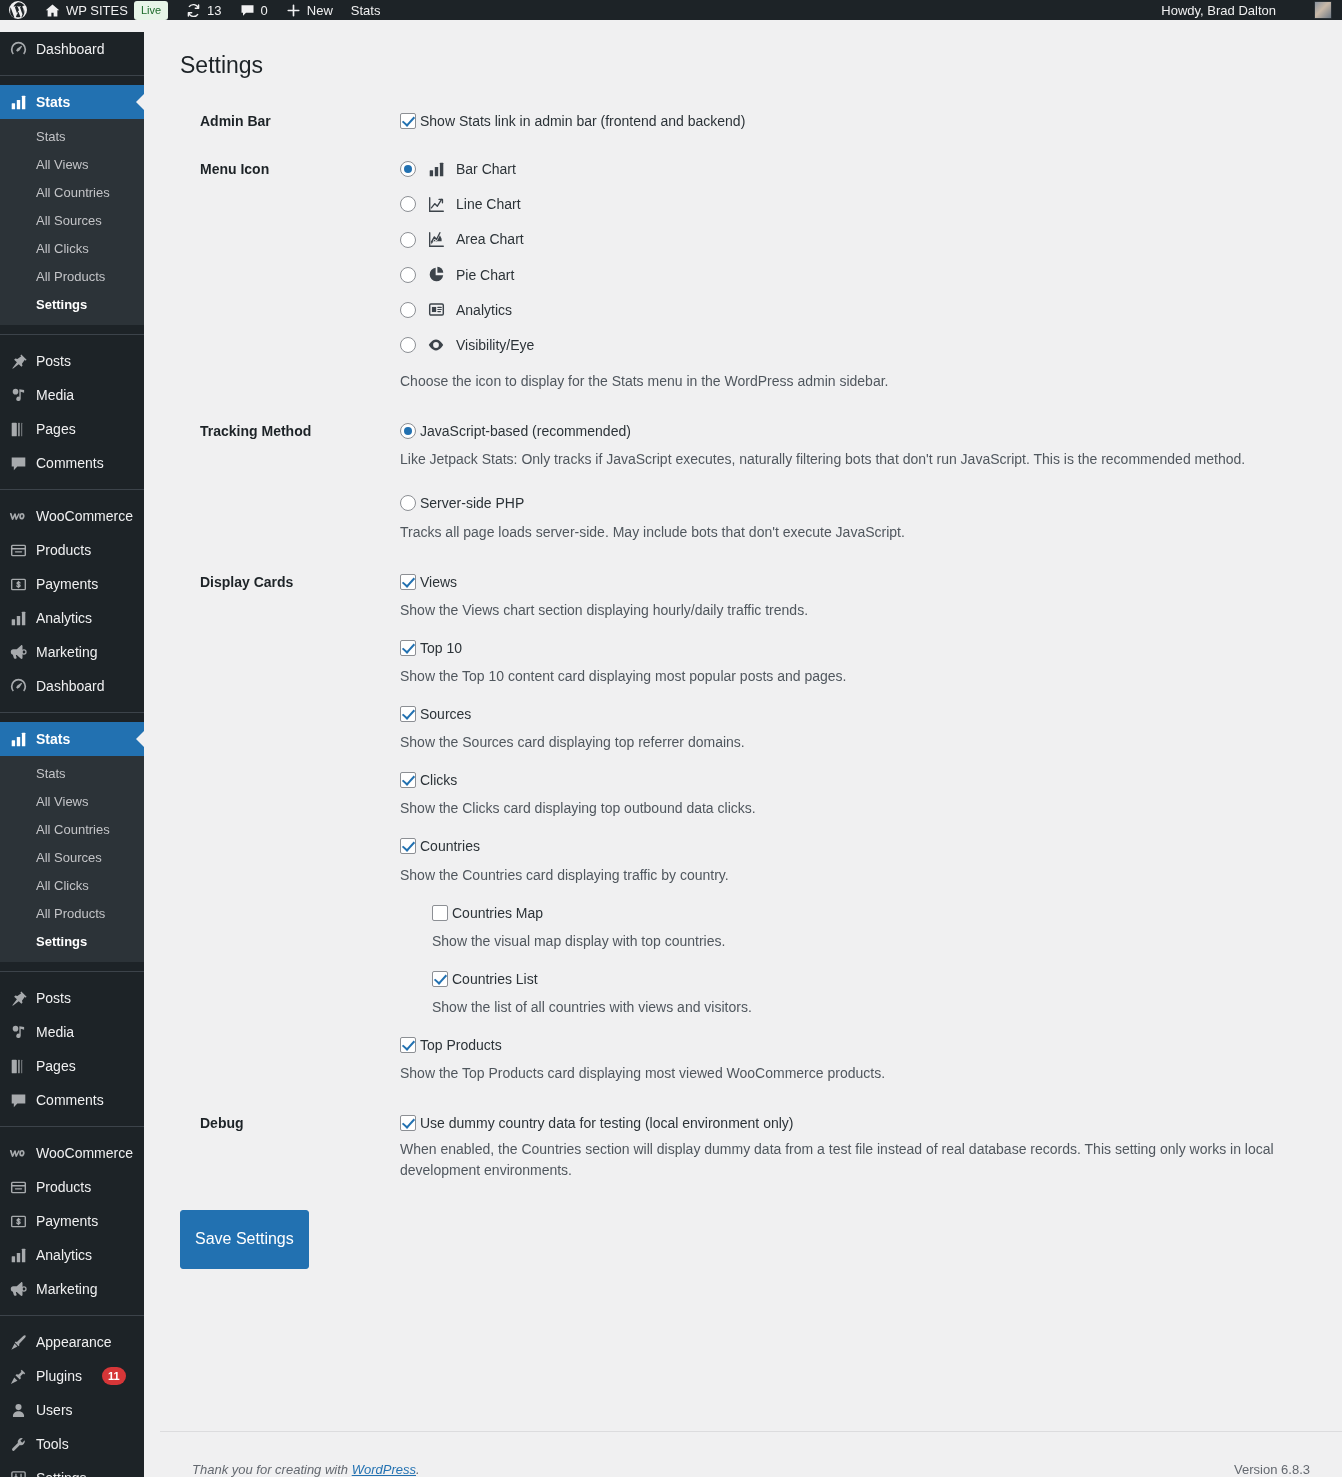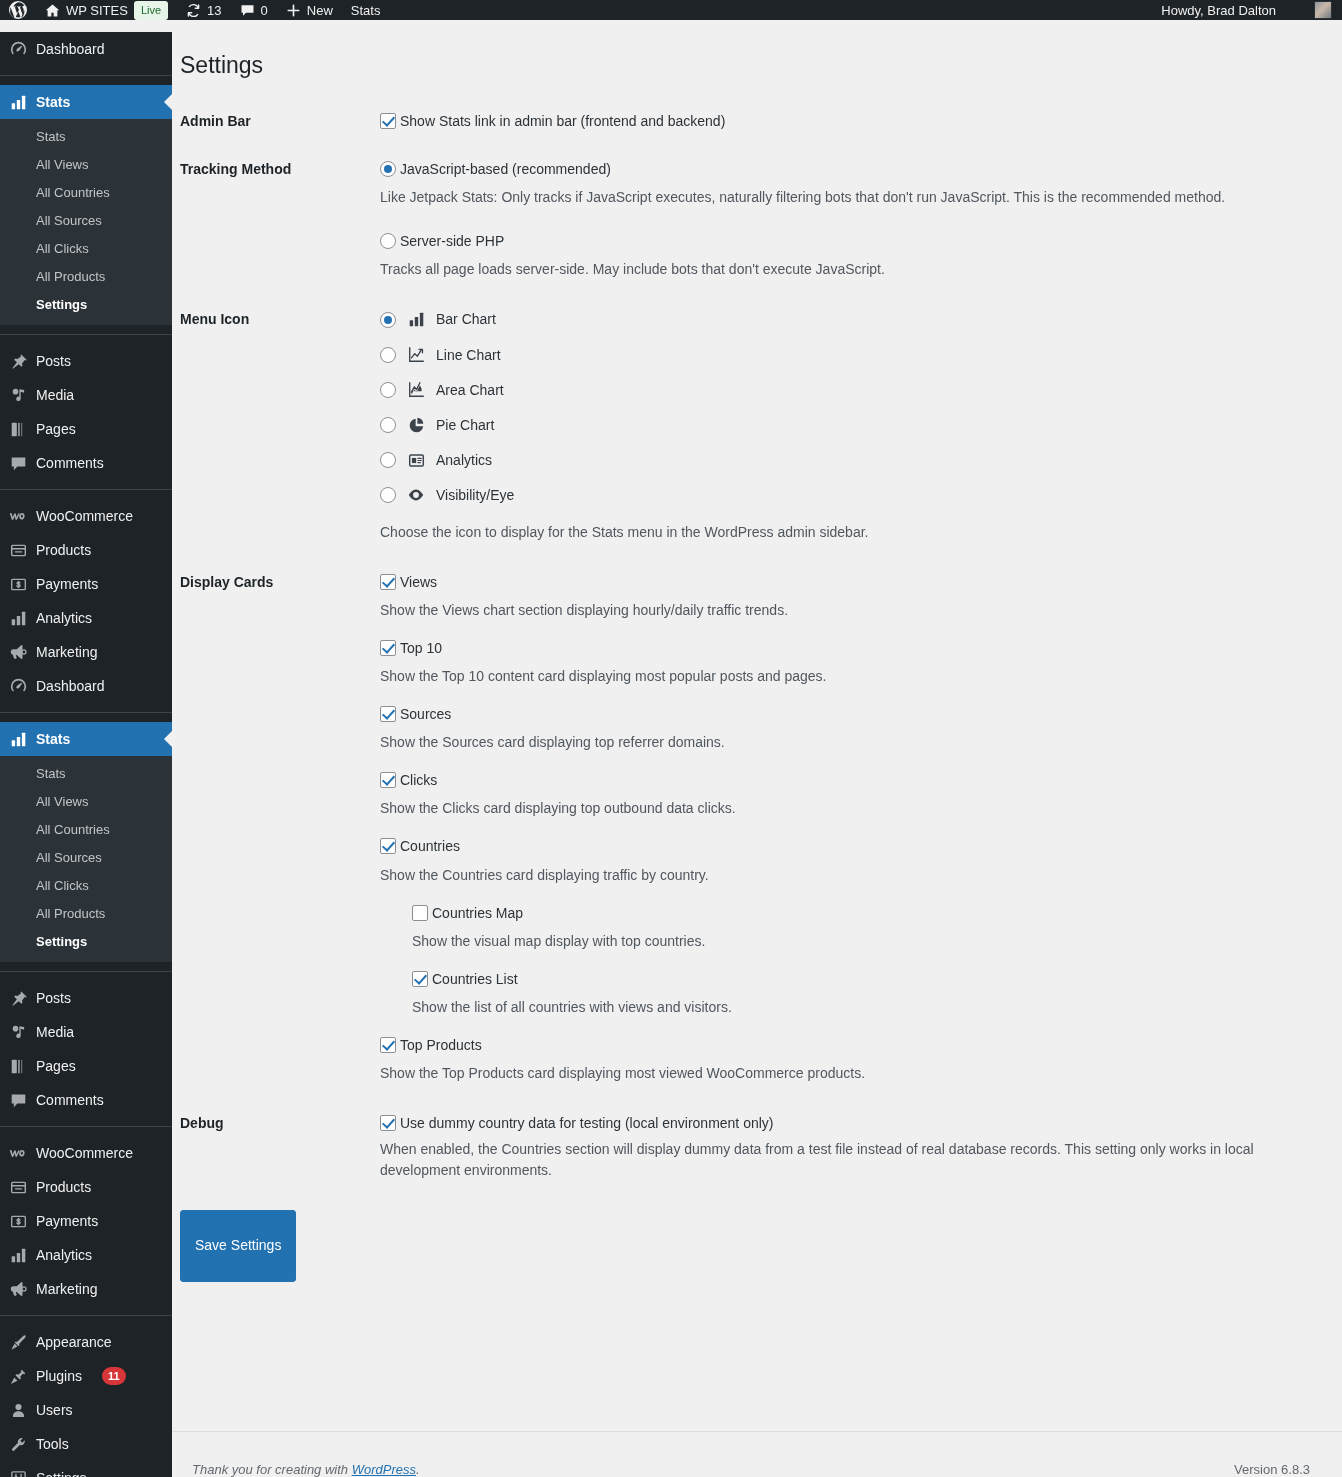--- a/index.html
+++ b/index.html
@@ -38,21 +38,21 @@
   .ab-right { margin-left: auto; display: flex; align-items: center; padding-right: 10px; gap: 30px; }
   .ab-avatar {
     width: 18px; height: 18px; margin-left: 8px;
     background: linear-gradient(135deg,#8a94a0 0%,#c9b9a8 45%,#6f7a86 100%);
     border: 1px solid #2c3338; border-radius: 1px;
   }
 
   
   #adminmenu {
     position: absolute; top: 32px; left: 0;
-    width: 172px; height: 1445px;
+    width: 144px; height: 1445px;
     background: #1d2327;
     overflow: hidden;
     z-index: 40;
   }
   .menu-top {
     display: flex; align-items: center;
     height: 34px; padding-left: 0;
     color: #f0f0f1; font-size: 14px; font-weight: 400;
     position: relative;
   }
@@ -92,21 +92,21 @@
     width: 1182px; height: 1445px;
     background: #f0f0f1;
     padding: 10px 20px 0 20px;
     overflow: hidden;
   }
   h1#page-title {
     font-size: 23px; font-weight: 400; color: #1d2327;
     line-height: 1.3; padding: 9px 0 4px 0; margin-bottom: 12px;
   }
 
-  table.form-table { width: 100%; border-collapse: collapse; }
+  table.form-table { width: 100%; border-collapse: collapse; margin-left: 20px; }
   table.form-table > tbody > tr > th {
     width: 200px; text-align: left; vertical-align: top;
     font-weight: 600; font-size: 14px; color: #1d2327;
     padding: 15px 10px 15px 0; line-height: 1.3;
   }
   table.form-table > tbody > tr > td {
     vertical-align: top; padding: 15px 10px 15px 0; line-height: 1.3;
   }
 
   .opt-row { display: flex; align-items: center; gap: 4px; }
@@ -159,21 +159,21 @@
     display: flex; align-items: center; padding: 0 12px;
     font-size: 13px; color: #2c3338; background: #fff;
   }
 
   .indent { margin-left: 32px; }
 
   .btn-primary {
     display: inline-flex; align-items: center; justify-content: center;
     background: #2271b1; color: #fff;
     border: 1px solid #2271b1; border-radius: 3px;
-    padding: 25px 14px; font-size: 14px; line-height: 1.4;
+    padding: 17px 14px; font-size: 16px; line-height: 1.4;
     cursor: pointer;
   }
 
   #wpfooter {
     position: absolute; left: 160px; bottom: 0;
     width: 1182px; height: 46px;
     padding: 0 32px;
     display: flex; align-items: flex-end;
     border-top: 1px solid #dcdcde;
     font-size: 13px; color: #646970; font-style: italic;
@@ -513,37 +513,20 @@
   <table class="form-table">
     <tbody>
 
       <tr>
         <th>Admin Bar</th>
         <td>
           <label class="opt-row">
             <span class="cb on"></span>
             <span class="opt-label">Show Stats link in admin bar (frontend and backend)</span>
           </label>
-        </td>
-      </tr>
-
-      <tr>
-        <th>Tracking Method</th>
-        <td>
-          <label class="opt-row">
-            <span class="rb on"></span>
-            <span class="opt-label">JavaScript-based (recommended)</span>
-          </label>
-          <p class="desc">Like Jetpack Stats: Only tracks if JavaScript executes, naturally filtering bots that don't run JavaScript. This is the recommended method.</p>
-          <div class="gap"></div>
-          <label class="opt-row">
-            <span class="rb"></span>
-            <span class="opt-label">Server-side PHP</span>
-          </label>
-          <p class="desc">Tracks all page loads server-side. May include bots that don't execute JavaScript.</p>
         </td>
       </tr>
 
       <tr>
         <th>Menu Icon</th>
         <td>
           <div id="menu-icon-options">
               <label class="icon-opt">
                 <span class="rb on"></span>
                 <span class="iglyph">
@@ -606,20 +589,37 @@
                     <circle cx="10" cy="10" r="1.9" fill="#f0f0f1"></circle>
                   </svg>
                 </span>
                 <span class="opt-label">Visibility/Eye</span>
               </label>
             </div>
           <p class="desc">Choose the icon to display for the Stats menu in the WordPress admin sidebar.</p>
         </td>
       </tr>
 
+      <tr>
+        <th>Tracking Method</th>
+        <td>
+          <label class="opt-row">
+            <span class="rb on"></span>
+            <span class="opt-label">JavaScript-based (recommended)</span>
+          </label>
+          <p class="desc">Like Jetpack Stats: Only tracks if JavaScript executes, naturally filtering bots that don't run JavaScript. This is the recommended method.</p>
+          <div class="gap"></div>
+          <label class="opt-row">
+            <span class="rb"></span>
+            <span class="opt-label">Server-side PHP</span>
+          </label>
+          <p class="desc">Tracks all page loads server-side. May include bots that don't execute JavaScript.</p>
+        </td>
+      </tr>
+
 
       <tr>
         <th>Display Cards</th>
         <td>
           <div id="display-cards-list">
               <div>
                 <label class="opt-row">
                   <span class="cb on"></span>
                   <span class="opt-label">Views</span>
                 </label>

